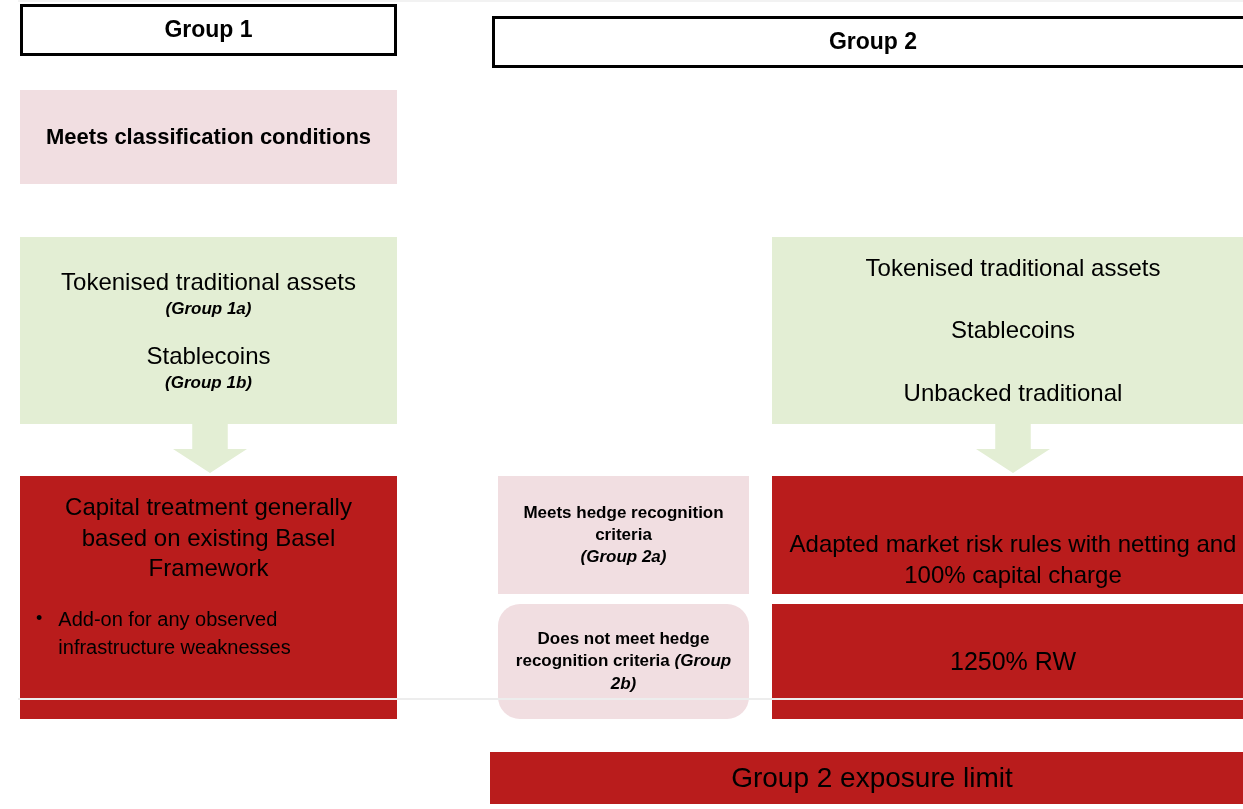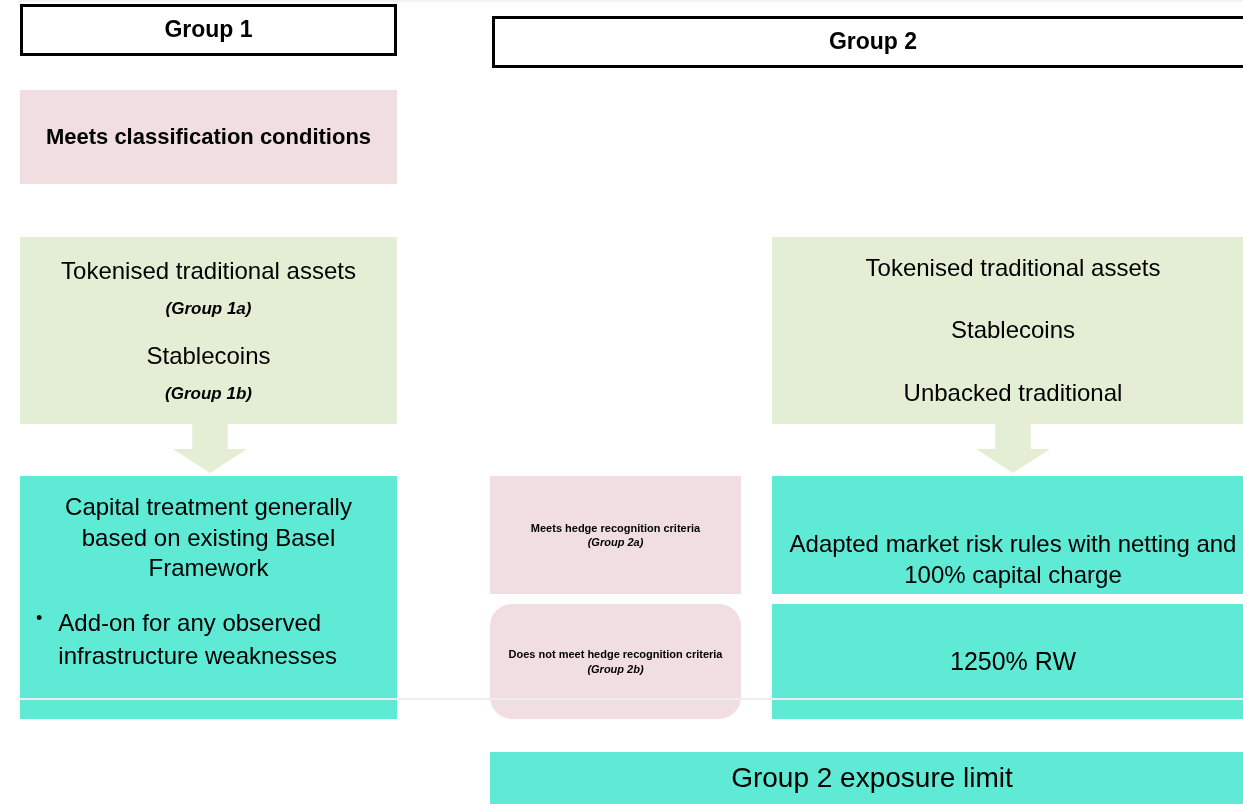--- a/index.html
+++ b/index.html
@@ -72,37 +72,37 @@
   }
   #group1-assets { left: 2px;   top: 237px; width: 377px; height: 187px; justify-content: center; gap: 22px; }
   #group2-assets { left: 754px; top: 237px; width: 482px; height: 187px; justify-content: center; gap: 34px; }
 
   .asset-line   { display: block; }
   .asset-sub {
     display: block;
     font-style: italic;
     font-weight: bold;
     font-size: 17px;
-    margin-top: 14px;
+    margin-top: 3px;
   }
 
   
   .arrow-down {
     position: absolute;
     width: 74px;
     height: 50px;
     background: #E3EED4;
     clip-path: polygon(26% 0%, 74% 0%, 74% 52%, 100% 52%, 50% 100%, 0% 52%, 26% 52%);
   }
   #group1-arrow { left: 155px; top: 423px; }
   #group2-arrow { left: 958px; top: 423px; }
 
   
   .blue {
-    background: #5eead4;
+    background: #b91c1c;
   }
 
   #group1-treatment {
     left: 2px; top: 476px; width: 377px; height: 243px;
     justify-content: flex-start;
     padding: 16px 10px 10px 10px;
   }
   .treatment-title {
     font-size: 24px;
     line-height: 1.28;
@@ -117,32 +117,33 @@
     padding-left: 6px;
     box-sizing: border-box;
   }
   .bullet-dot {
     font-size: 18px;
     line-height: 1.35;
     margin-right: 16px;
     flex: 0 0 auto;
   }
   .bullet-text {
-    font-size: 24px;
+    font-size: 20px;
     line-height: 1.38;
     text-align: left;
     flex: 1 1 auto;
   }
 
   
   .hedge-box {
     font-weight: bold;
-    font-size: 11px;
+    font-size: 17px;
     line-height: 1.30;
     padding: 10px 8px;
+    margin-left: 8px;
   }
   #hedge-meets    { left: 472px; top: 476px; width: 251px; height: 118px; }
   #hedge-not      { left: 472px; top: 604px; width: 251px; height: 115px; border-radius: 22px; }
   .hedge-italic { font-style: italic; }
 
   
   #group2-rules {
     left: 754px; top: 476px; width: 482px; height: 118px;
     font-size: 24px; line-height: 1.30; padding: 4px 10px; justify-content: flex-end;
   }

